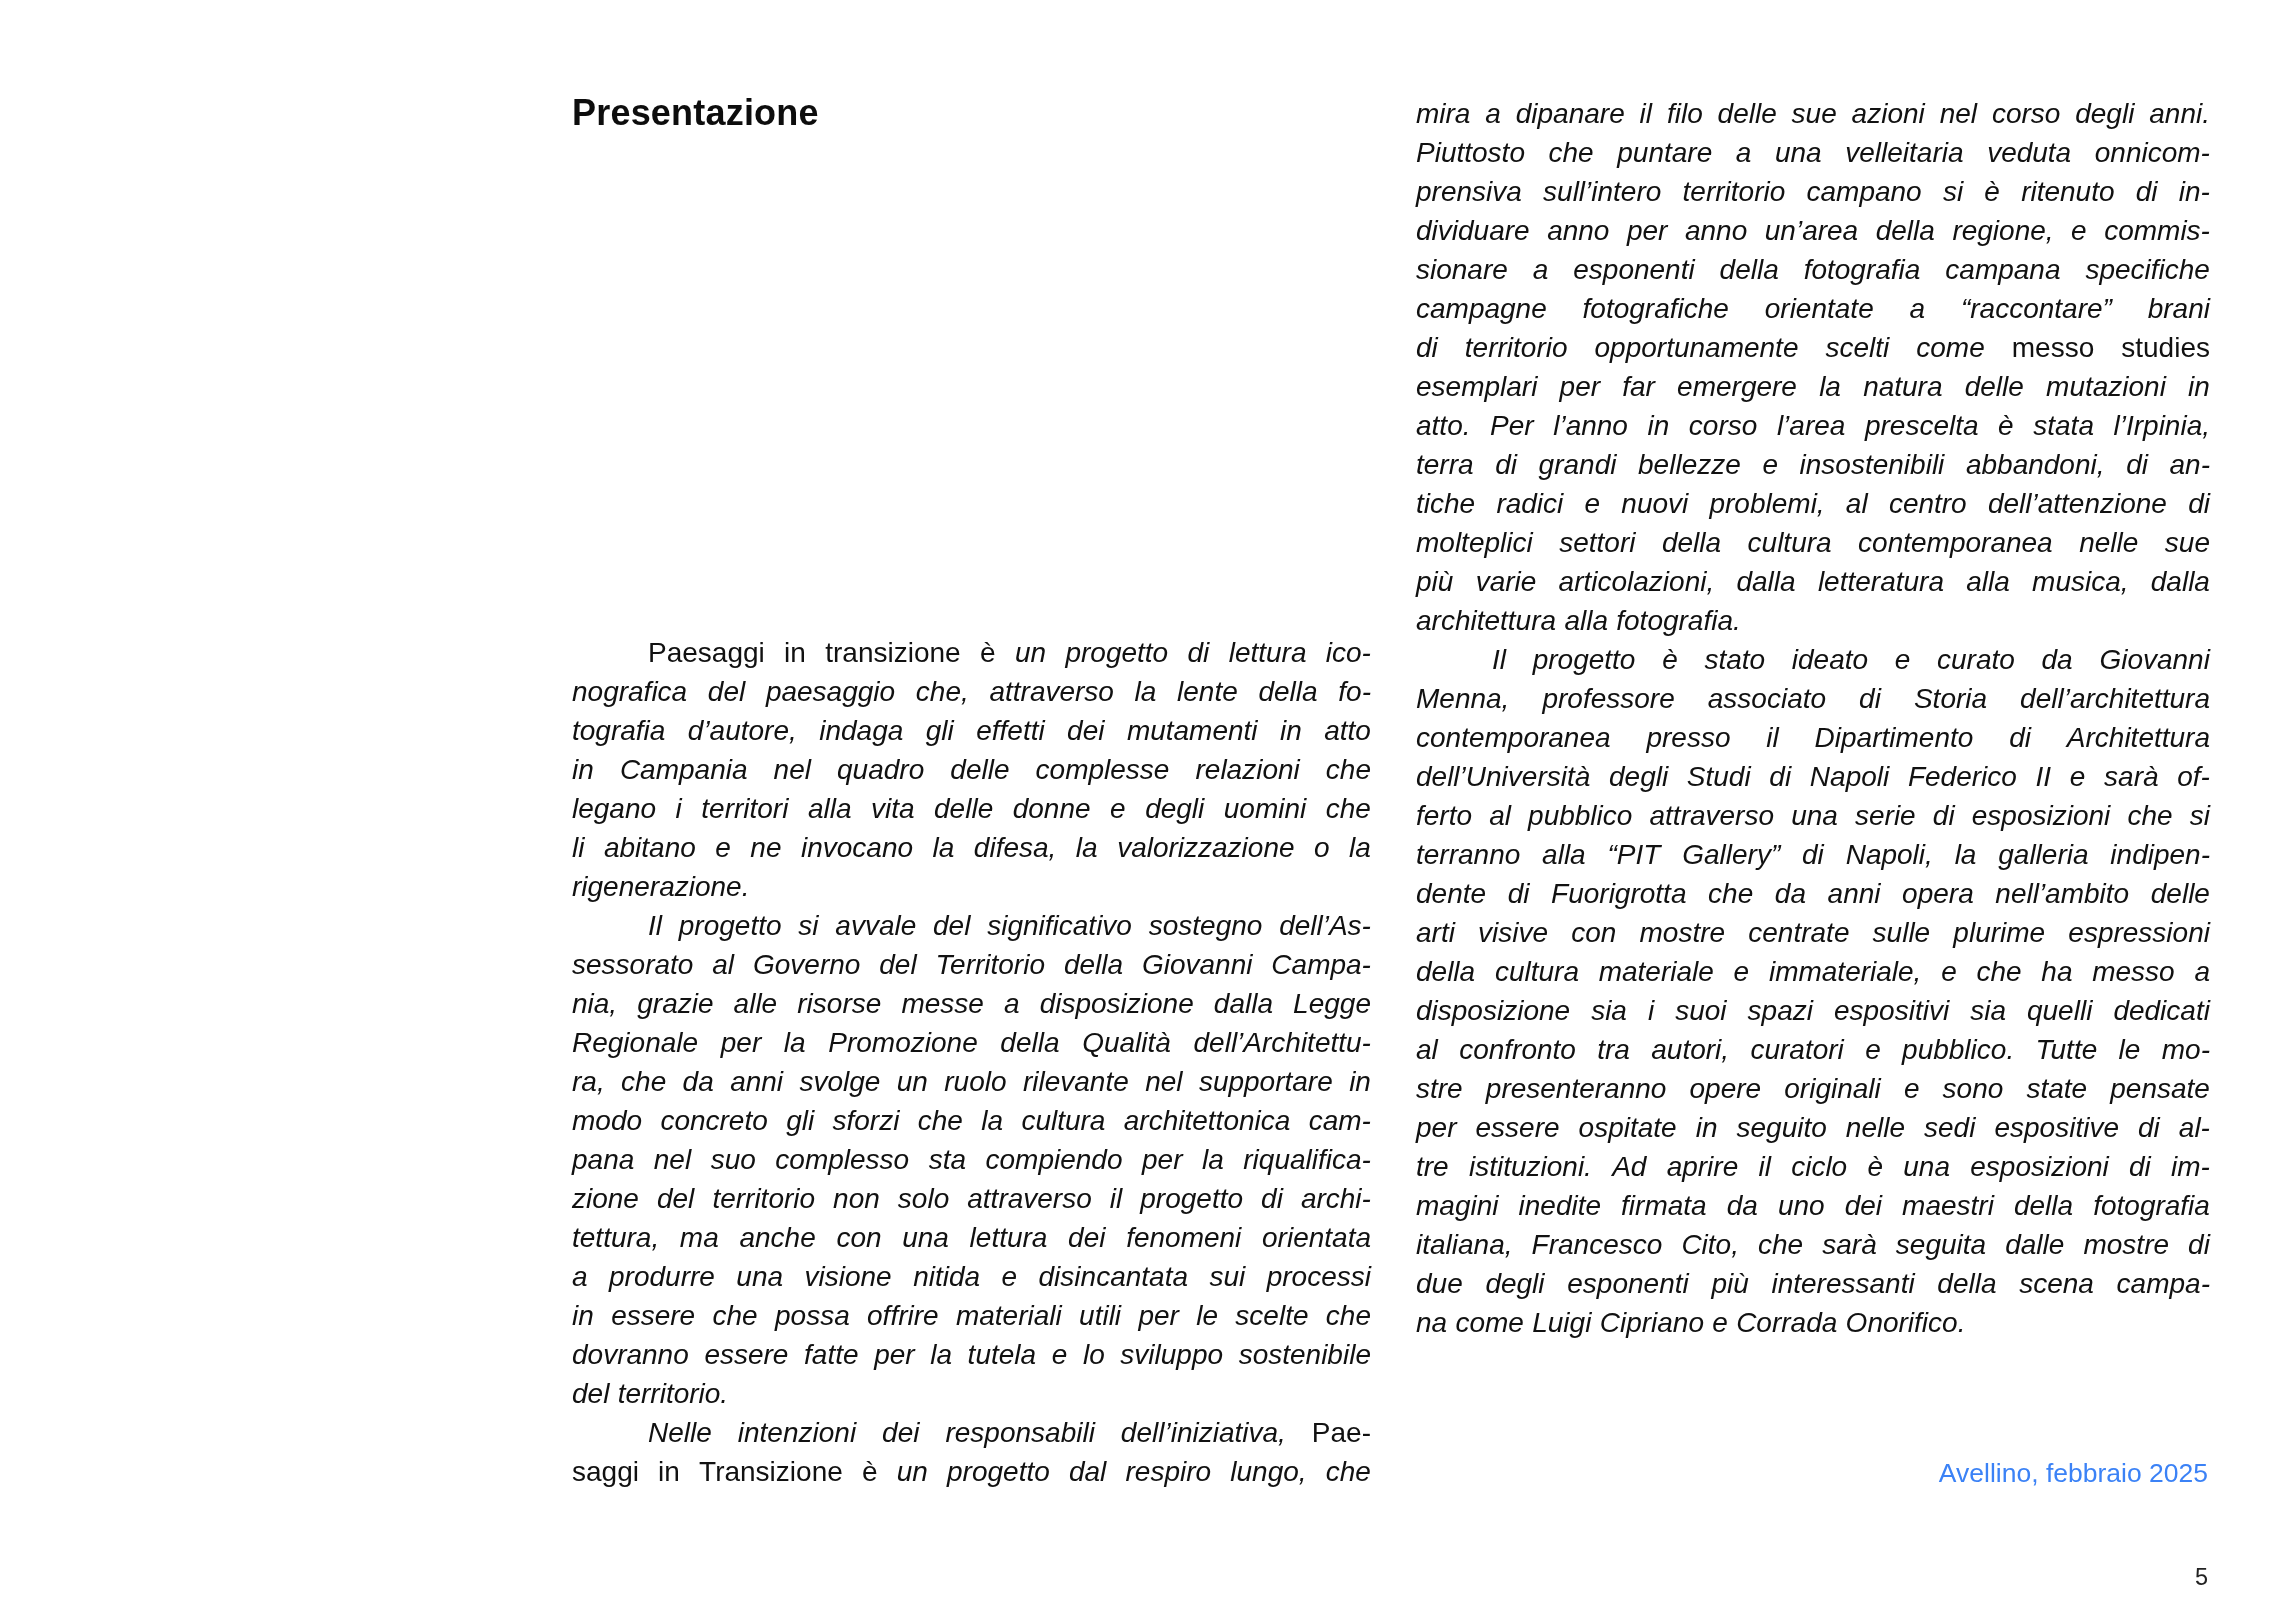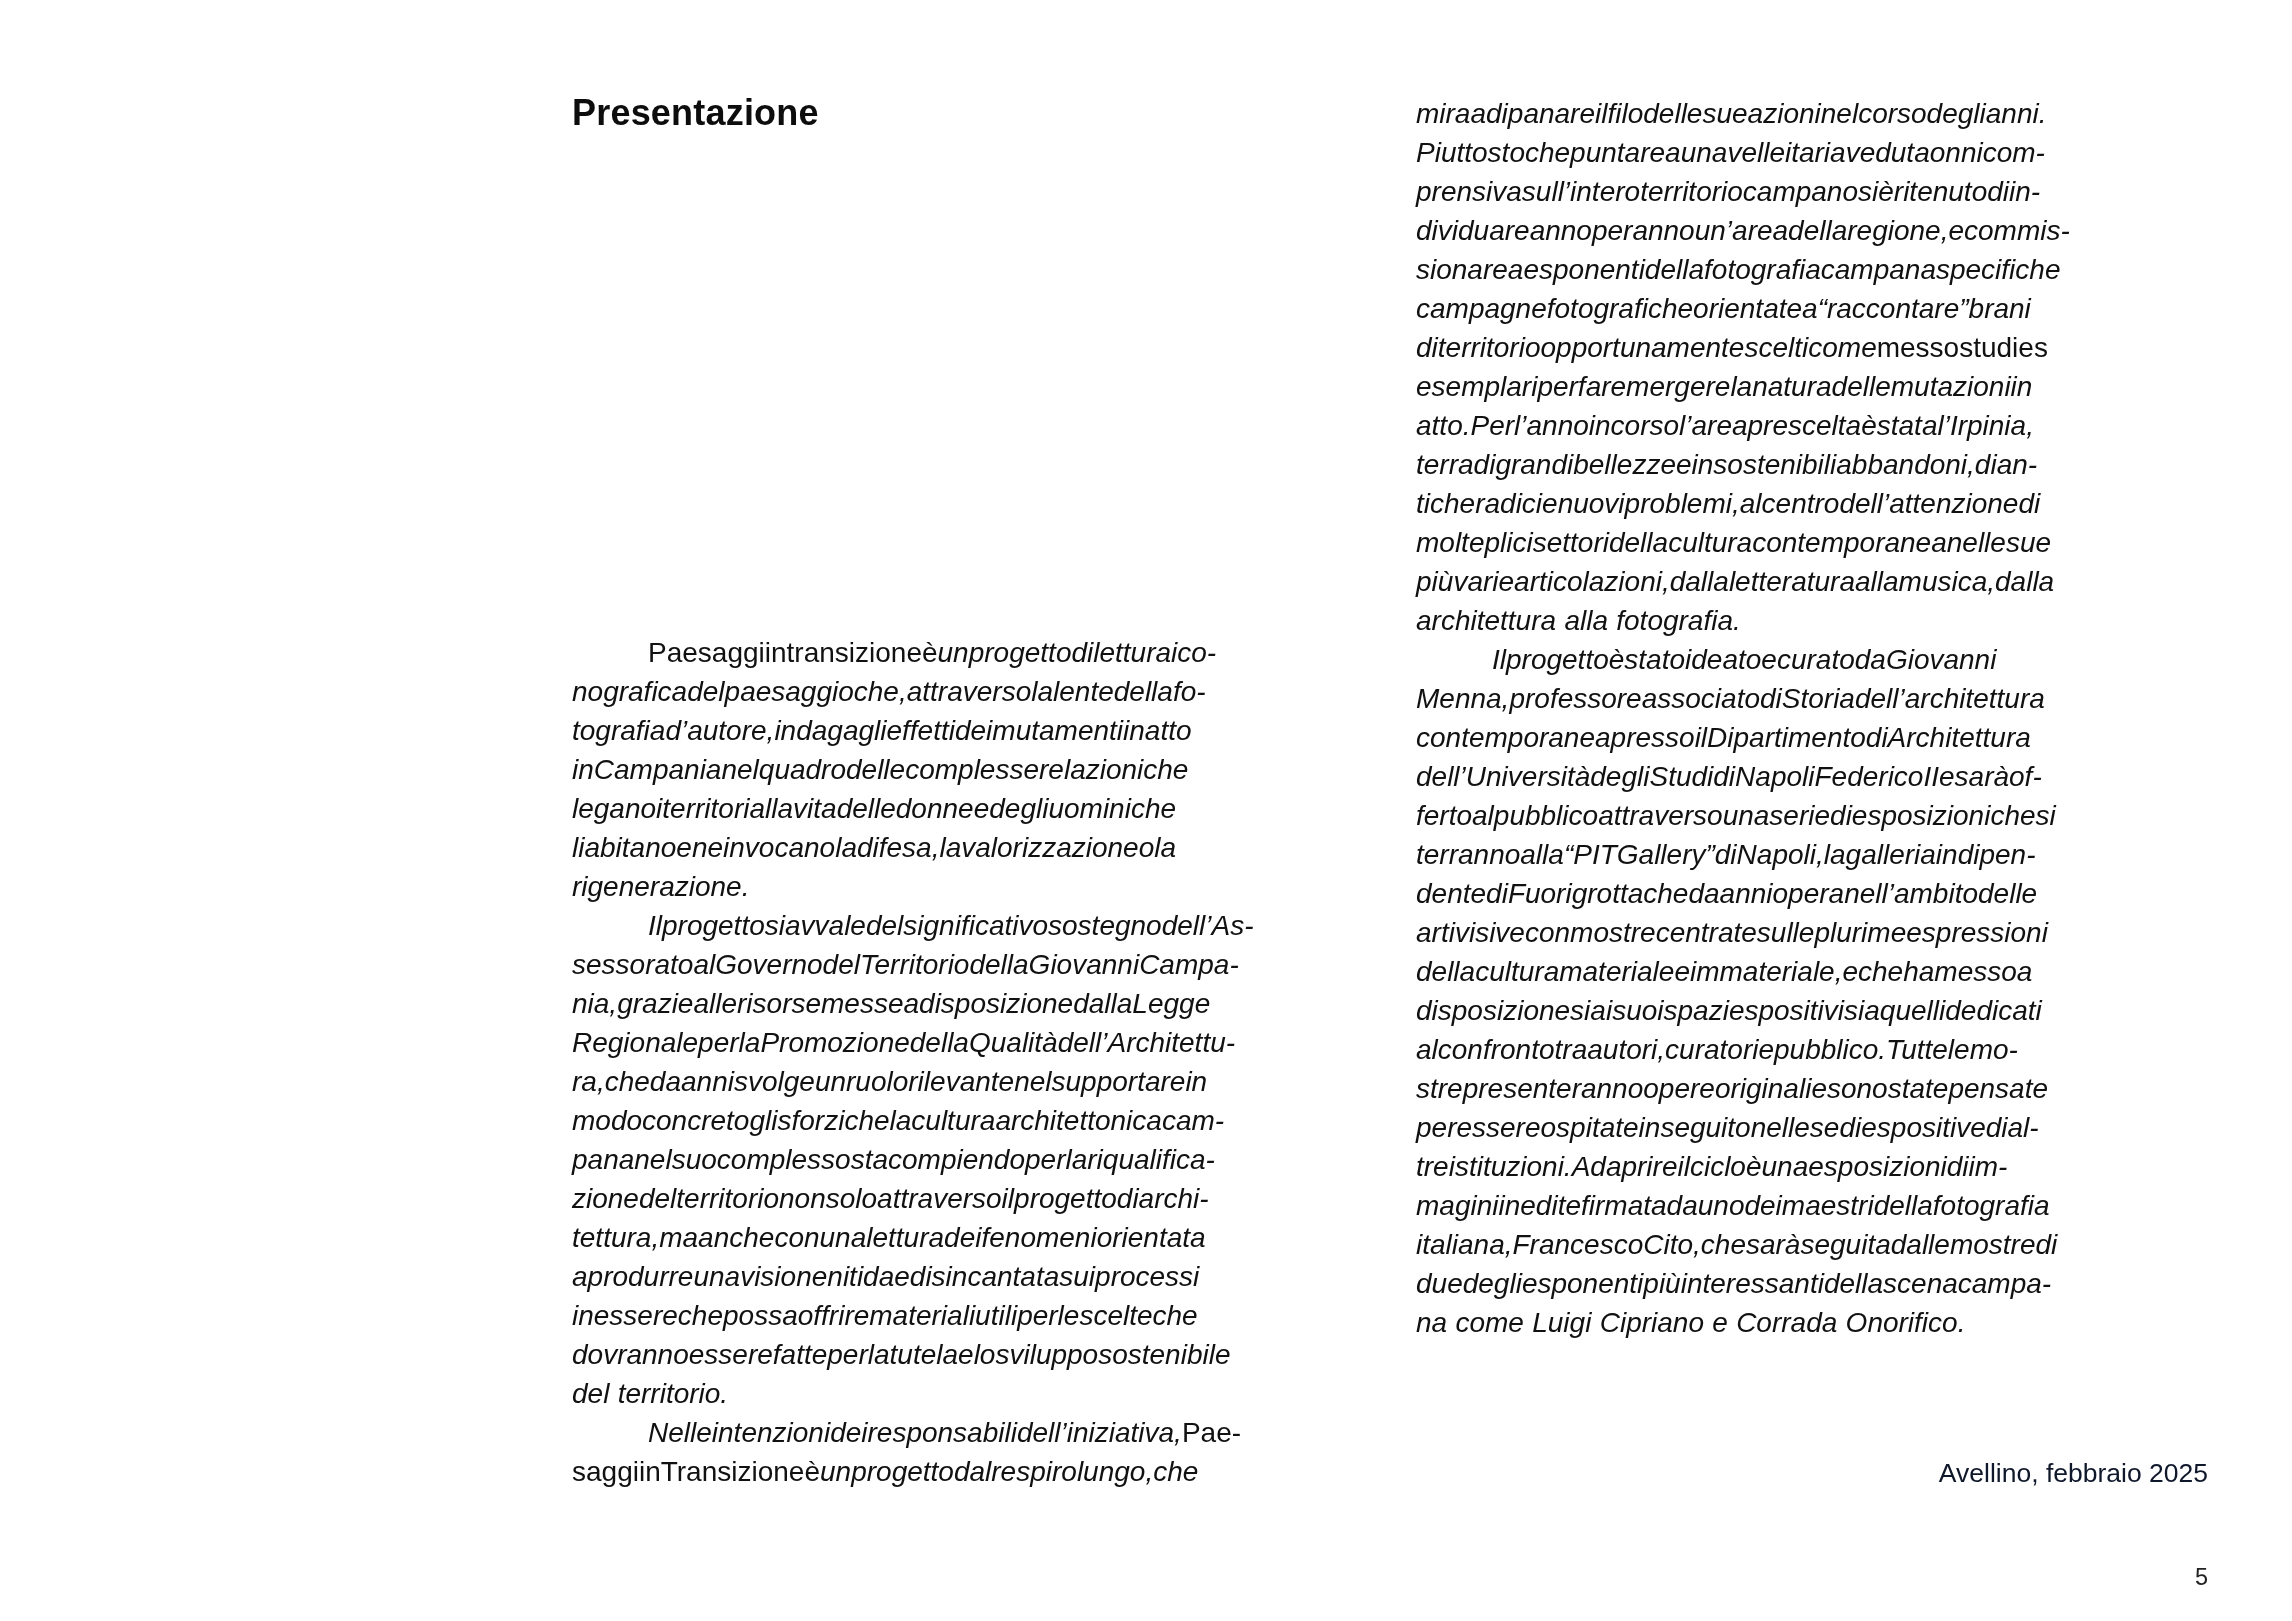--- a/index.html
+++ b/index.html
@@ -16,31 +16,31 @@
     margin: 0;
   }
   .col { position: absolute; width: 799px; }
   .col-left { left: 564px; top: 633px; }
   .col-right { left: 1408px; top: 94px; width: 794px; }
   .line {
     height: 39px; line-height: 39px;
     font-size: 28px;
     text-align: justify; text-align-last: justify;
     white-space: nowrap; overflow: visible;
-    display: flex; justify-content: flex-start;
+    display: flex; justify-content: space-between;
   }
   .line.last { justify-content: flex-start; }
   .line.indent { padding-left: 76px; }
   .w { white-space: pre; }
   .it { font-style: italic; }
   .ro { font-style: normal; }
   .line.last .w { margin-right: 8.3px; }
   .signature {
     position: absolute; right: 93px; top: 1458px;
-    font-size: 26.5px; color: #0f172a;
+    font-size: 26.5px; color: #3b82f6;
   }
   .page-number {
     position: absolute; right: 93px; top: 1564px;
     font-size: 23.5px; color: #222;
   }
 </style>
 </head>
 <body>
 
 <div class="page">

